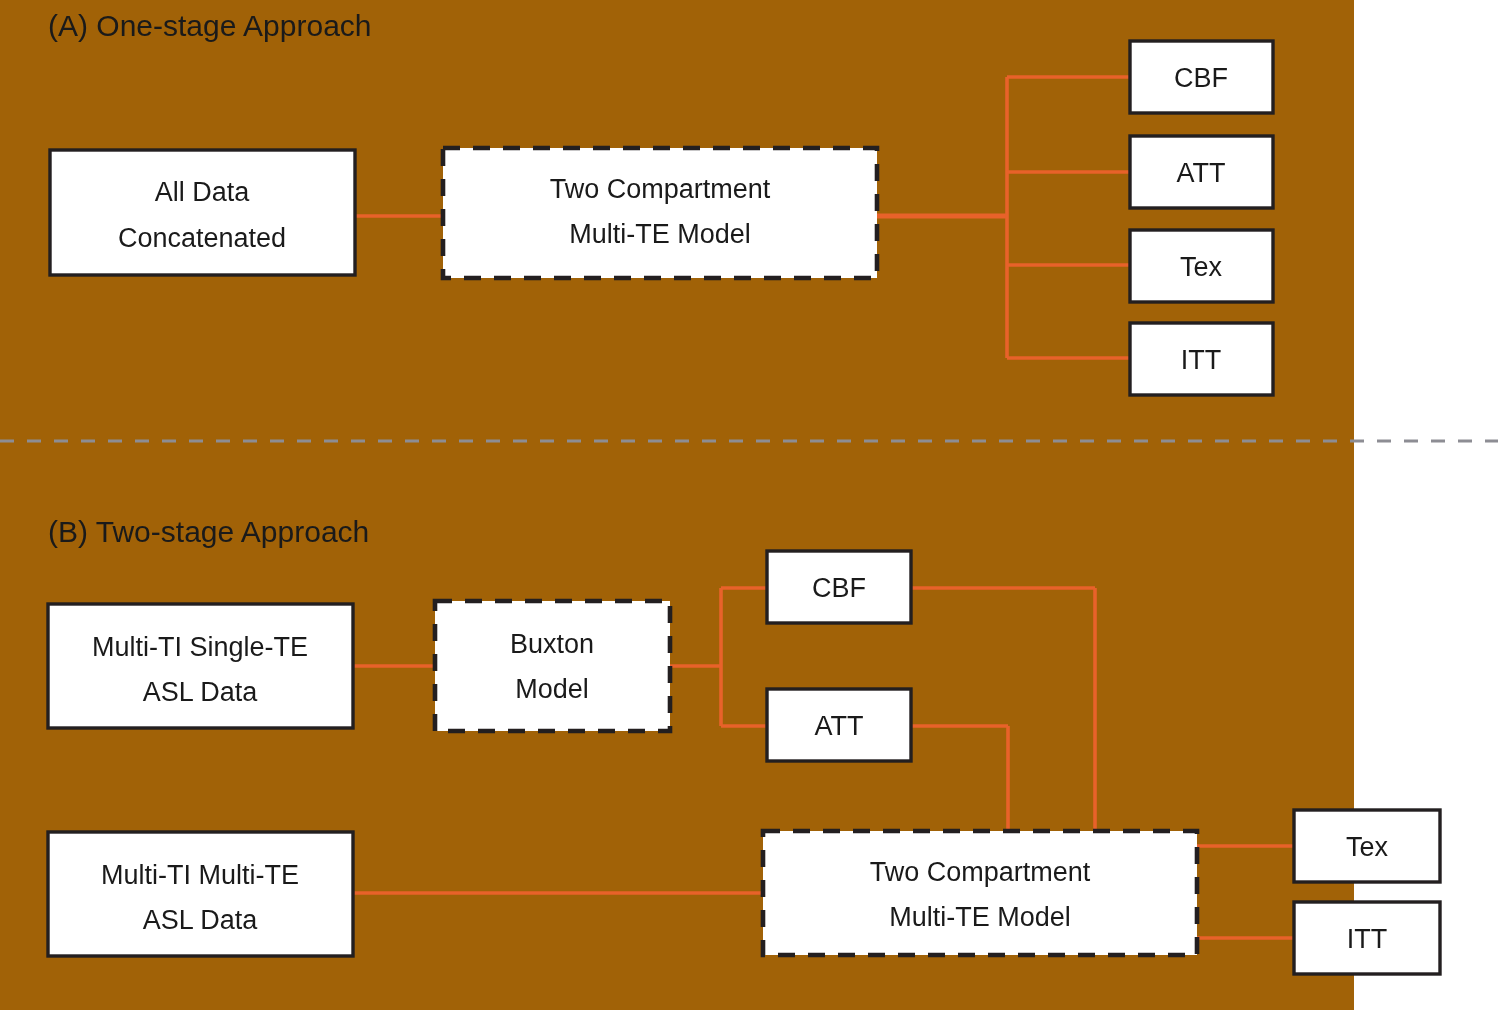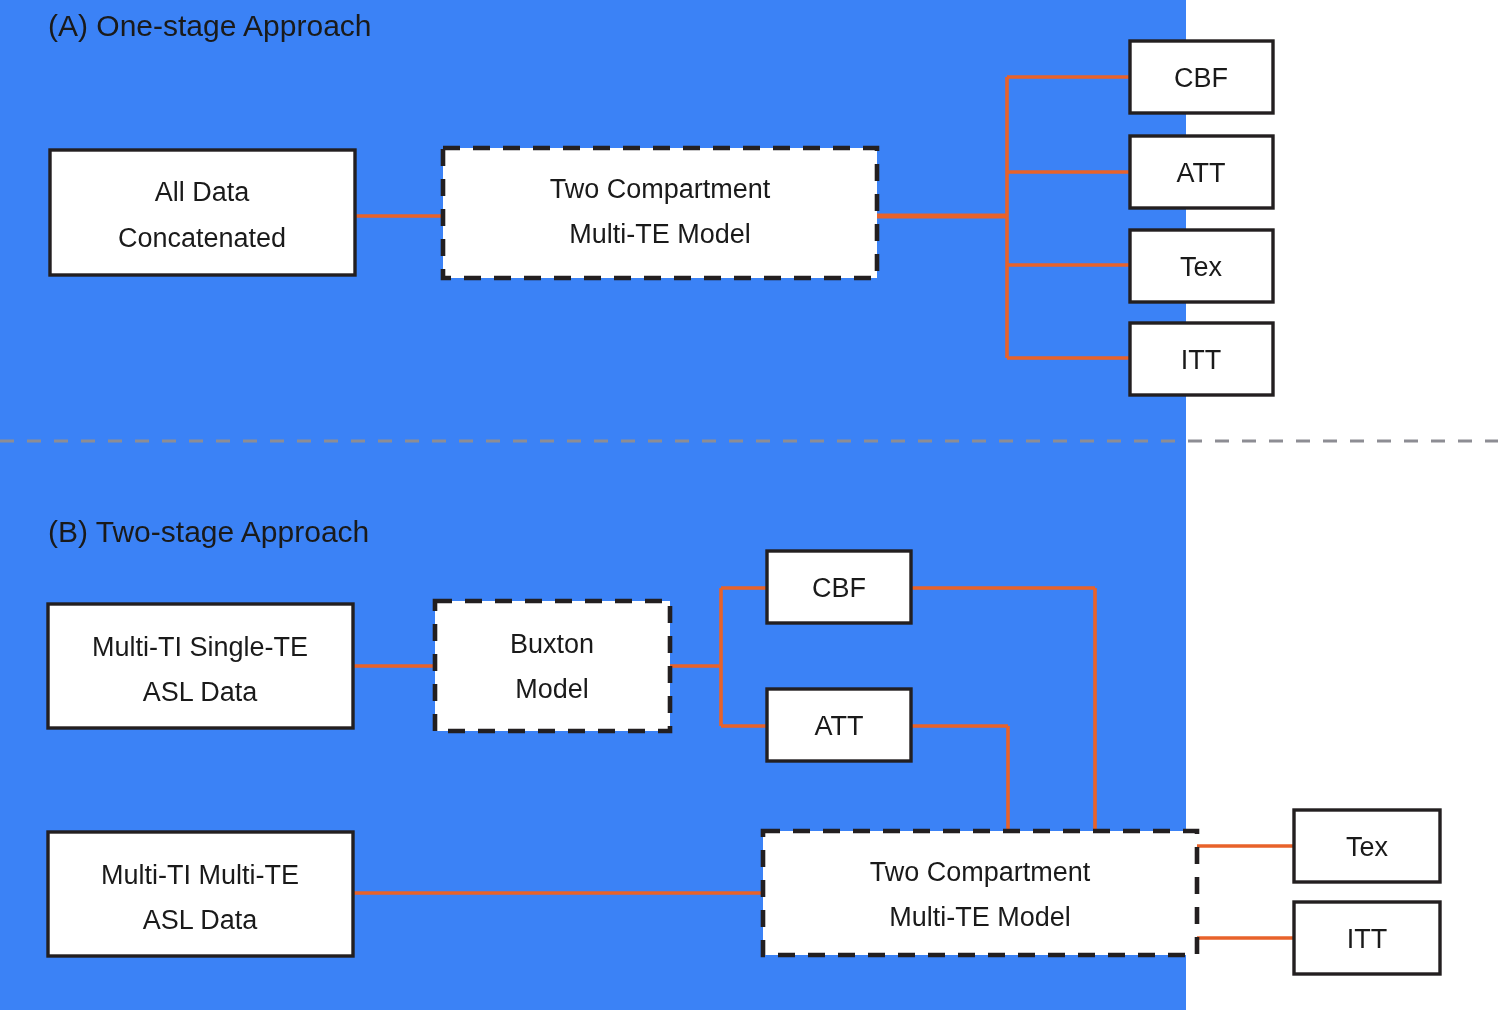--- a/index.html
+++ b/index.html
@@ -8,23 +8,23 @@
     background: #ffffff;
   }
   body {
     width: 1498px;
     height: 1010px;
     font-family: "Liberation Sans", sans-serif;
     overflow: hidden;
   }
   #stage {
     position: relative;
-    width: 1186px;
+    width: 1354px;
     height: 1010px;
-    background: #3b82f6;
+    background: #a16207;
   }
   svg#diagram {
     position: absolute;
     left: 0;
     top: 0;
     width: 1498px;
     height: 1010px;
     display: block;
   }
   .panel-title {

